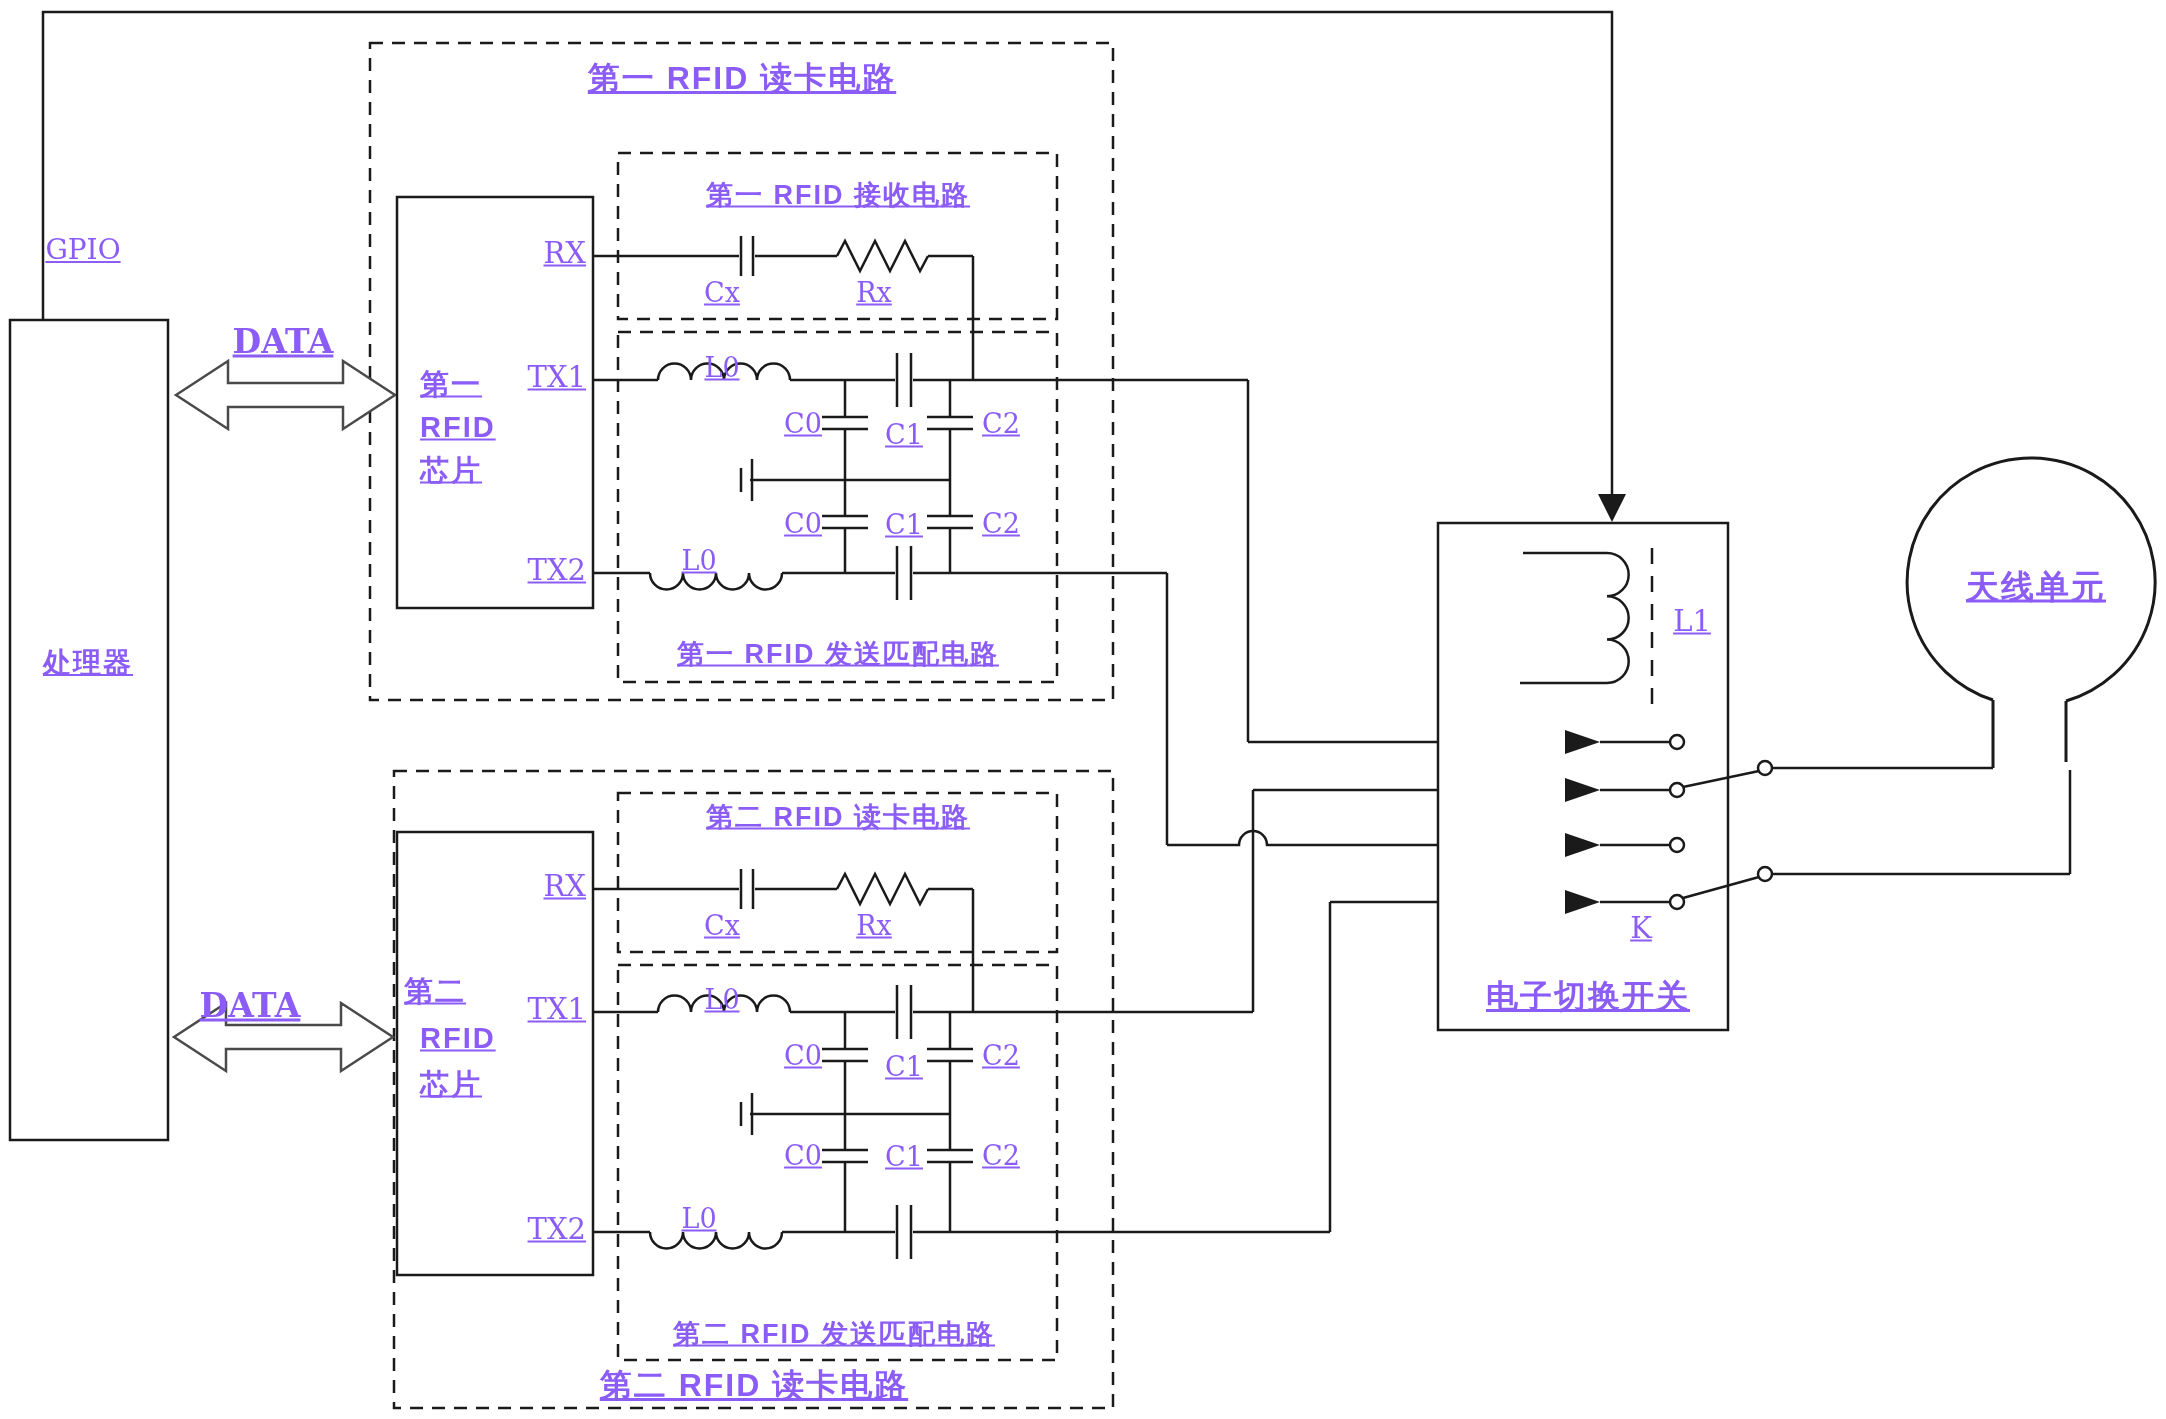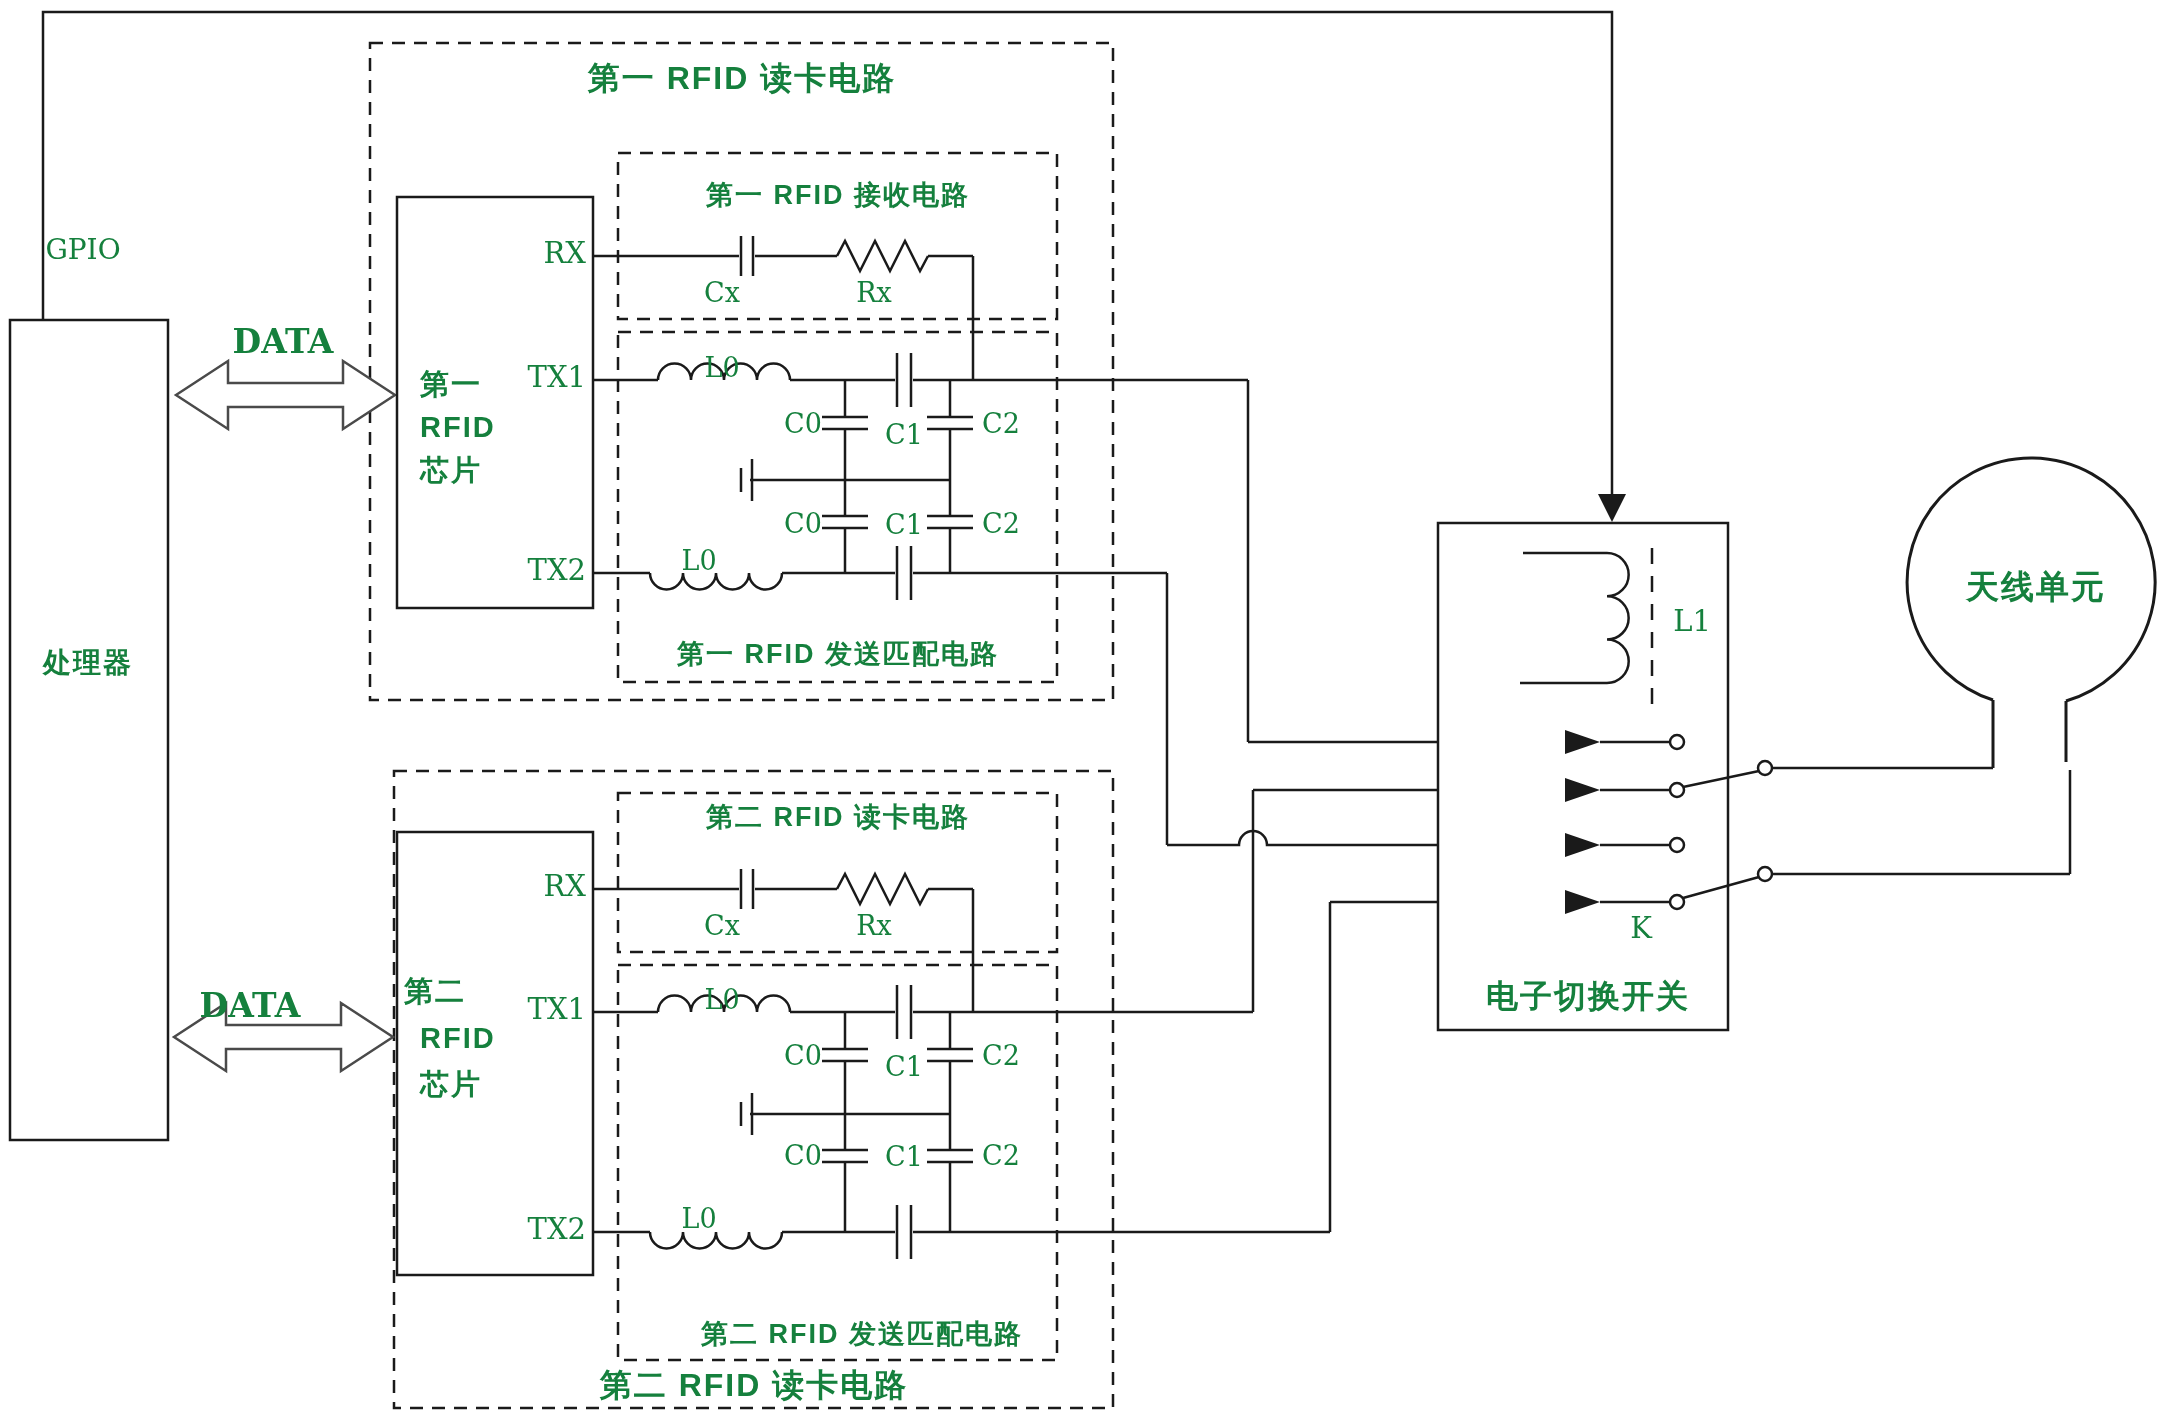--- a/index.html
+++ b/index.html
@@ -1,19 +1,19 @@
 <!DOCTYPE html>
 <html><head>
 <meta charset="utf-8">
 <style>
   html,body{margin:0;padding:0;background:#fff;}
   #stage{position:relative;width:2166px;height:1419px;background:#fff;overflow:hidden;
          font-family:"Liberation Sans",sans-serif;}
   #stage svg{position:absolute;left:0;top:0;}
-  .lbl{position:absolute;white-space:nowrap;color:#15803d;line-height:1;}
+  .lbl{position:absolute;white-space:nowrap;color:#8b5cf6;line-height:1;text-decoration:underline;}
   .c{transform:translate(-50%,-50%);}
   .l{transform:translate(0,-50%);}
   .r{transform:translate(-100%,-50%);}
   .cjk{font-family:"Liberation Sans",sans-serif;font-weight:bold;letter-spacing:2px;}
   .ser{font-family:"DejaVu Serif","Liberation Serif",serif;}
   .serb{font-family:"DejaVu Serif","Liberation Serif",serif;font-weight:bold;}
   .f34{font-size:28px}.f32{font-size:32px}.f31{font-size:33px}.f29{font-size:29px}
   .f28{font-size:28px}.f27{font-size:27px}
 </style>
 </head>
@@ -158,21 +158,21 @@
 <div class="lbl c ser f27" style="left:803px;top:423px">C0</div>
 <div class="lbl c ser f27" style="left:904px;top:434px">C1</div>
 <div class="lbl c ser f27" style="left:1001px;top:423px">C2</div>
 <div class="lbl c ser f27" style="left:803px;top:523px">C0</div>
 <div class="lbl c ser f27" style="left:904px;top:524px">C1</div>
 <div class="lbl c ser f27" style="left:1001px;top:523px">C2</div>
 <div class="lbl c ser f27" style="left:699px;top:560px">L0</div>
 
 <div class="lbl c cjk f32" style="left:754px;top:1385px">第二 RFID 读卡电路</div>
 <div class="lbl c cjk f27" style="left:838px;top:817px">第二 RFID 读卡电路</div>
-<div class="lbl c cjk f27" style="left:862px;top:1334px">第二 RFID 发送匹配电路</div>
+<div class="lbl c cjk f27" style="left:834px;top:1334px">第二 RFID 发送匹配电路</div>
 <div class="lbl l cjk f29" style="left:404px;top:991px">第二</div>
 <div class="lbl l cjk f29" style="left:420px;top:1038px">RFID</div>
 <div class="lbl l cjk f29" style="left:420px;top:1084px">芯片</div>
 <div class="lbl r ser f29" style="left:586px;top:886px">RX</div>
 <div class="lbl r ser f29" style="left:586px;top:1009px">TX1</div>
 <div class="lbl r ser f29" style="left:586px;top:1229px">TX2</div>
 <div class="lbl c ser f27" style="left:722px;top:925px">Cx</div>
 <div class="lbl c ser f27" style="left:874px;top:925px">Rx</div>
 <div class="lbl c ser f27" style="left:722px;top:999px">L0</div>
 <div class="lbl c ser f27" style="left:803px;top:1055px">C0</div>

